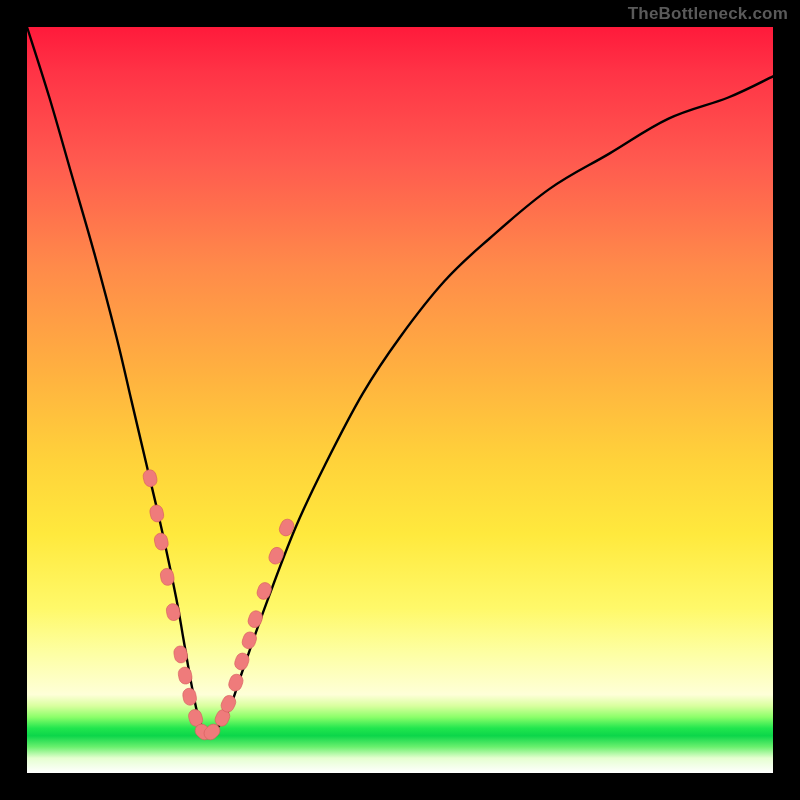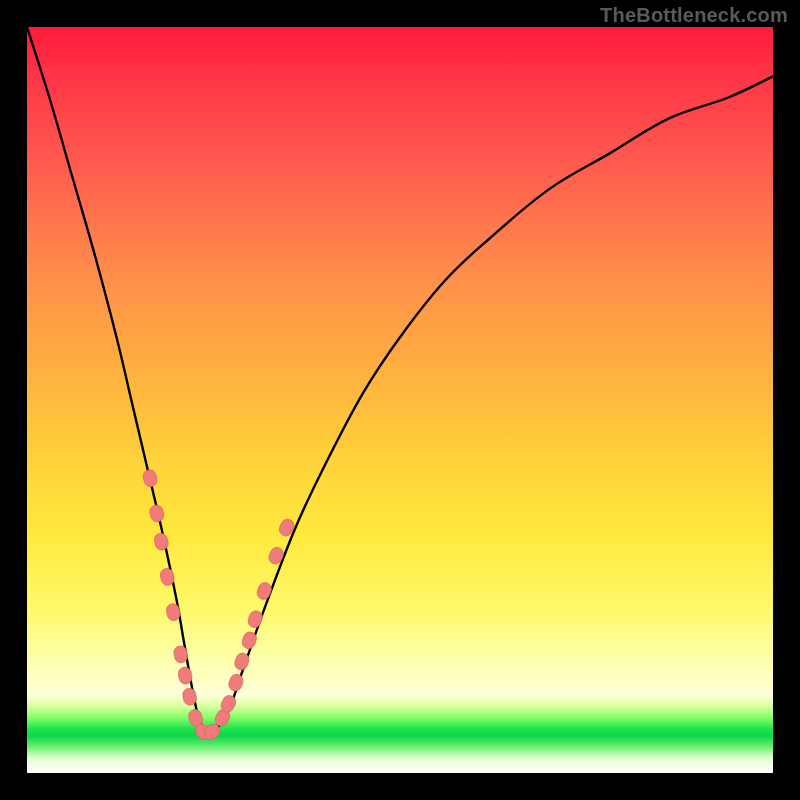--- a/index.html
+++ b/index.html
@@ -45,21 +45,21 @@
       #6af06e 96.5%,
       #e5ffd0 98%,
       #ffffff 100%
     );
   }
   .watermark {
     position: absolute;
     top: 4px;
     right: 12px;
     color: #5a5a5a;
-    font-size: 20px;
+    font-size: 17px;
     font-weight: 600;
     letter-spacing: 0.2px;
     user-select: none;
   }
   svg.curve {
     position: absolute;
     left: 27px;
     top: 27px;
     width: 746px;
     height: 746px;

